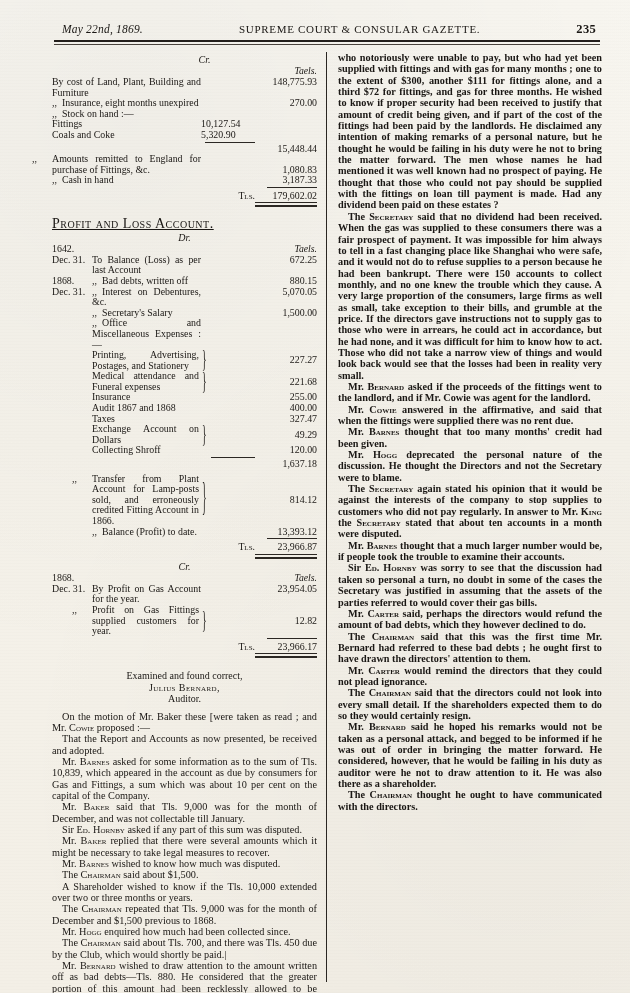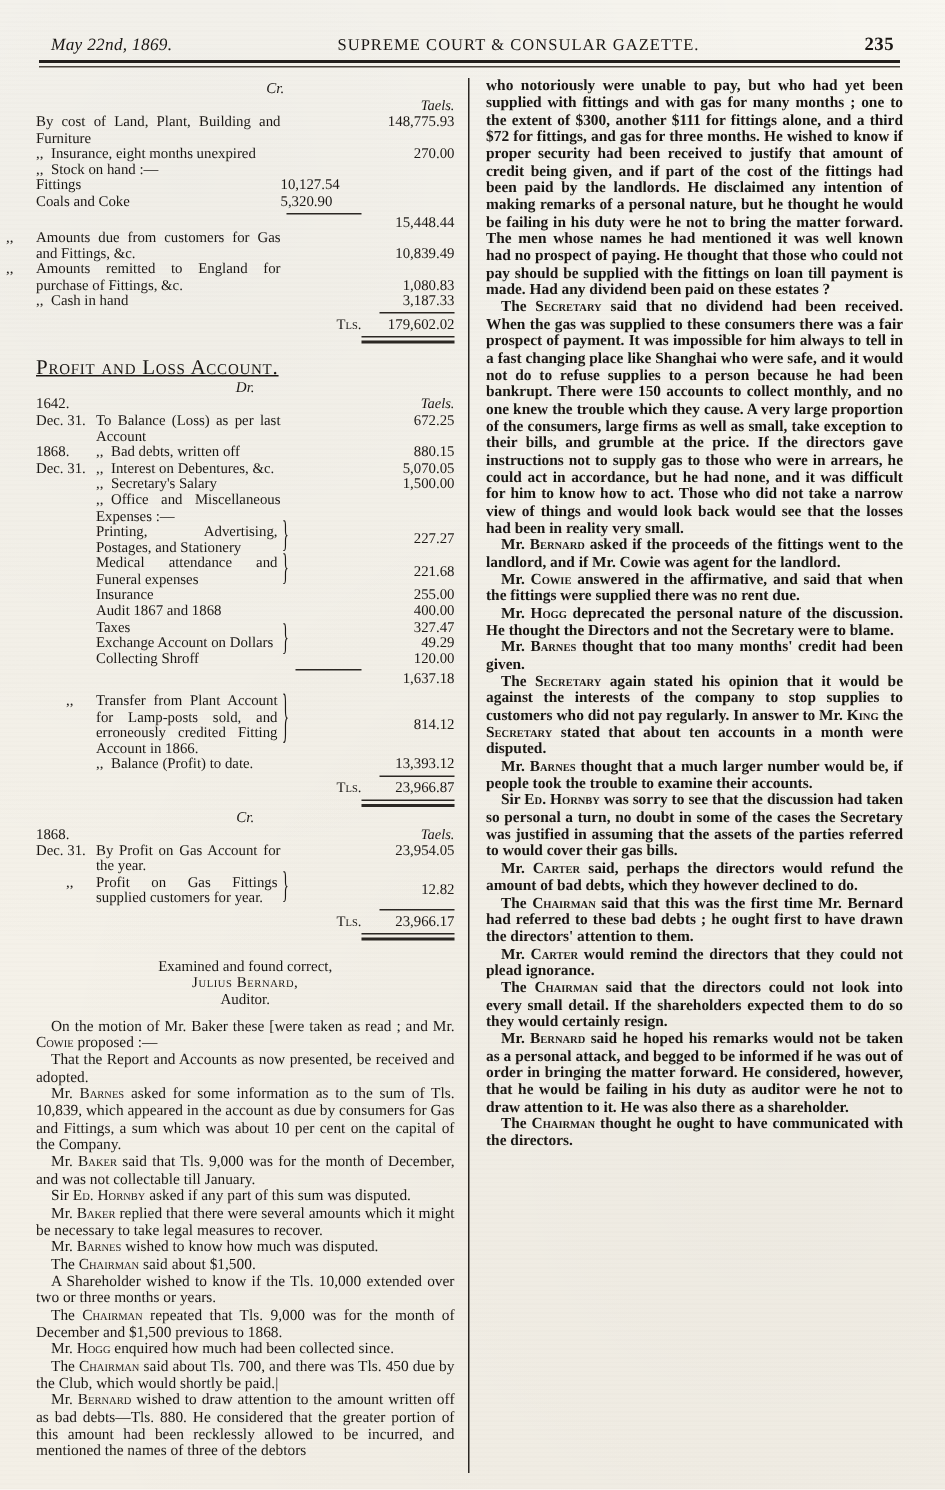--- a/index.html
+++ b/index.html
@@ -11,21 +11,21 @@
     overflow:hidden;
   }
   .page{
     position:relative;
     width:630px;height:993px;
     background:
       radial-gradient(circle at 20% 12%, rgba(0,0,0,0.030), rgba(0,0,0,0) 55%),
       radial-gradient(circle at 82% 78%, rgba(0,0,0,0.028), rgba(0,0,0,0) 55%),
       linear-gradient(180deg,#f8f6f0 0%, #f5f2ea 45%, #f3efe6 100%);
     box-sizing:border-box;
-    padding:22px 28px 10px 24px;
+    padding:22px 28px 10px 52px;
   }
   .page:after{
     content:"";position:absolute;inset:0;pointer-events:none;
     background:
       repeating-linear-gradient(0deg, rgba(0,0,0,0.012) 0px, rgba(0,0,0,0.012) 1px, rgba(0,0,0,0) 1px, rgba(0,0,0,0) 3px);
     mix-blend-mode:multiply;opacity:.5;
   }
   
   .masthead{
     display:flex;align-items:baseline;justify-content:space-between;
@@ -144,25 +144,20 @@
                 <div class="subrule"></div>
               </td>
               <td></td>
             </tr>
         <tr>
               <td class="c-desc"></td>
               <td class="c-mid"></td>
               <td class="c-amt">15,448.44</td>
             </tr>
         <tr>
-              <td class="c-desc hang ind1"><span class="ditto">,,</span><span>Amounts due from customers for Gas and Fittings, &amp;c.</span></td>
-              <td class="c-mid"></td>
-              <td class="c-amt" style="vertical-align:bottom">10,839.49</td>
-            </tr>
-        <tr>
               <td class="c-desc hang ind1"><span class="ditto">,,</span><span>Amounts remitted to England for purchase of Fittings, &amp;c.</span></td>
               <td class="c-mid"></td>
               <td class="c-amt" style="vertical-align:bottom">1,080.83</td>
             </tr>
         <tr>
               <td class="c-desc"><span class="ditto">,,</span><span>Cash in hand</span></td>
               <td class="c-mid"></td>
               <td class="c-amt">3,187.33</td>
             </tr>
         <tr>
@@ -391,22 +386,22 @@
       <p>Mr. <span class="sc">Hogg</span> enquired how much had been collected since.</p>
       <p>The <span class="sc">Chairman</span> said about Tls. 700, and there was Tls. 450 due by the Club, which would shortly be paid.|</p>
       <p>Mr. <span class="sc">Bernard</span> wished to draw attention to the amount written off as bad debts—Tls. 880. He considered that the greater portion of this amount had been recklessly allowed to be incurred, and mentioned the names of three of the debtors</p>
     </div>
 
     <div class="col col-right">
       <p class="noind">who notoriously were unable to pay, but who had yet been supplied with fittings and with gas for many months ; one to the extent of $300, another $111 for fittings alone, and a third $72 for fittings, and gas for three months. He wished to know if proper security had been received to justify that amount of credit being given, and if part of the cost of the fittings had been paid by the landlords. He disclaimed any intention of making remarks of a personal nature, but he thought he would be failing in his duty were he not to bring the matter forward. The men whose names he had mentioned it was well known had no prospect of paying. He thought that those who could not pay should be supplied with the fittings on loan till payment is made. Had any dividend been paid on these estates ?</p>
       <p>The <span class="sc">Secretary</span> said that no dividend had been received. When the gas was supplied to these consumers there was a fair prospect of payment. It was impossible for him always to tell in a fast changing place like Shanghai who were safe, and it would not do to refuse supplies to a person because he had been bankrupt. There were 150 accounts to collect monthly, and no one knew the trouble which they cause. A very large proportion of the consumers, large firms as well as small, take exception to their bills, and grumble at the price. If the directors gave instructions not to supply gas to those who were in arrears, he could act in accordance, but he had none, and it was difficult for him to know how to act. Those who did not take a narrow view of things and would look back would see that the losses had been in reality very small.</p>
       <p>Mr. <span class="sc">Bernard</span> asked if the proceeds of the fittings went to the landlord, and if Mr. Cowie was agent for the landlord.</p>
       <p>Mr. <span class="sc">Cowie</span> answered in the affirmative, and said that when the fittings were supplied there was no rent due.</p>
+      <p>Mr. <span class="sc">Barnes</span> thought that too many months' credit had been given.</p>
       <p>Mr. <span class="sc">Hogg</span> deprecated the personal nature of the discussion. He thought the Directors and not the Secretary were to blame.</p>
-      <p>Mr. <span class="sc">Barnes</span> thought that too many months' credit had been given.</p>
       <p>The <span class="sc">Secretary</span> again stated his opinion that it would be against the interests of the company to stop supplies to customers who did not pay regularly. In answer to Mr. <span class="sc">King</span> the <span class="sc">Secretary</span> stated that about ten accounts in a month were disputed.</p>
       <p>Mr. <span class="sc">Barnes</span> thought that a much larger number would be, if people took the trouble to examine their accounts.</p>
       <p>Sir <span class="sc">Ed</span>. <span class="sc">Hornby</span> was sorry to see that the discussion had taken so personal a turn, no doubt in some of the cases the Secretary was justified in assuming that the assets of the parties referred to would cover their gas bills.</p>
       <p>Mr. <span class="sc">Carter</span> said, perhaps the directors would refund the amount of bad debts, which they however declined to do.</p>
       <p>The <span class="sc">Chairman</span> said that this was the first time Mr. Bernard had referred to these bad debts ; he ought first to have drawn the directors' attention to them.</p>
       <p>Mr. <span class="sc">Carter</span> would remind the directors that they could not plead ignorance.</p>
       <p>The <span class="sc">Chairman</span> said that the directors could not look into every small detail. If the shareholders expected them to do so they would certainly resign.</p>
       <p>Mr. <span class="sc">Bernard</span> said he hoped his remarks would not be taken as a personal attack, and begged to be informed if he was out of order in bringing the matter forward. He considered, however, that he would be failing in his duty as auditor were he not to draw attention to it. He was also there as a shareholder.</p>
       <p>The <span class="sc">Chairman</span> thought he ought to have communicated with the directors.</p>
     </div>

